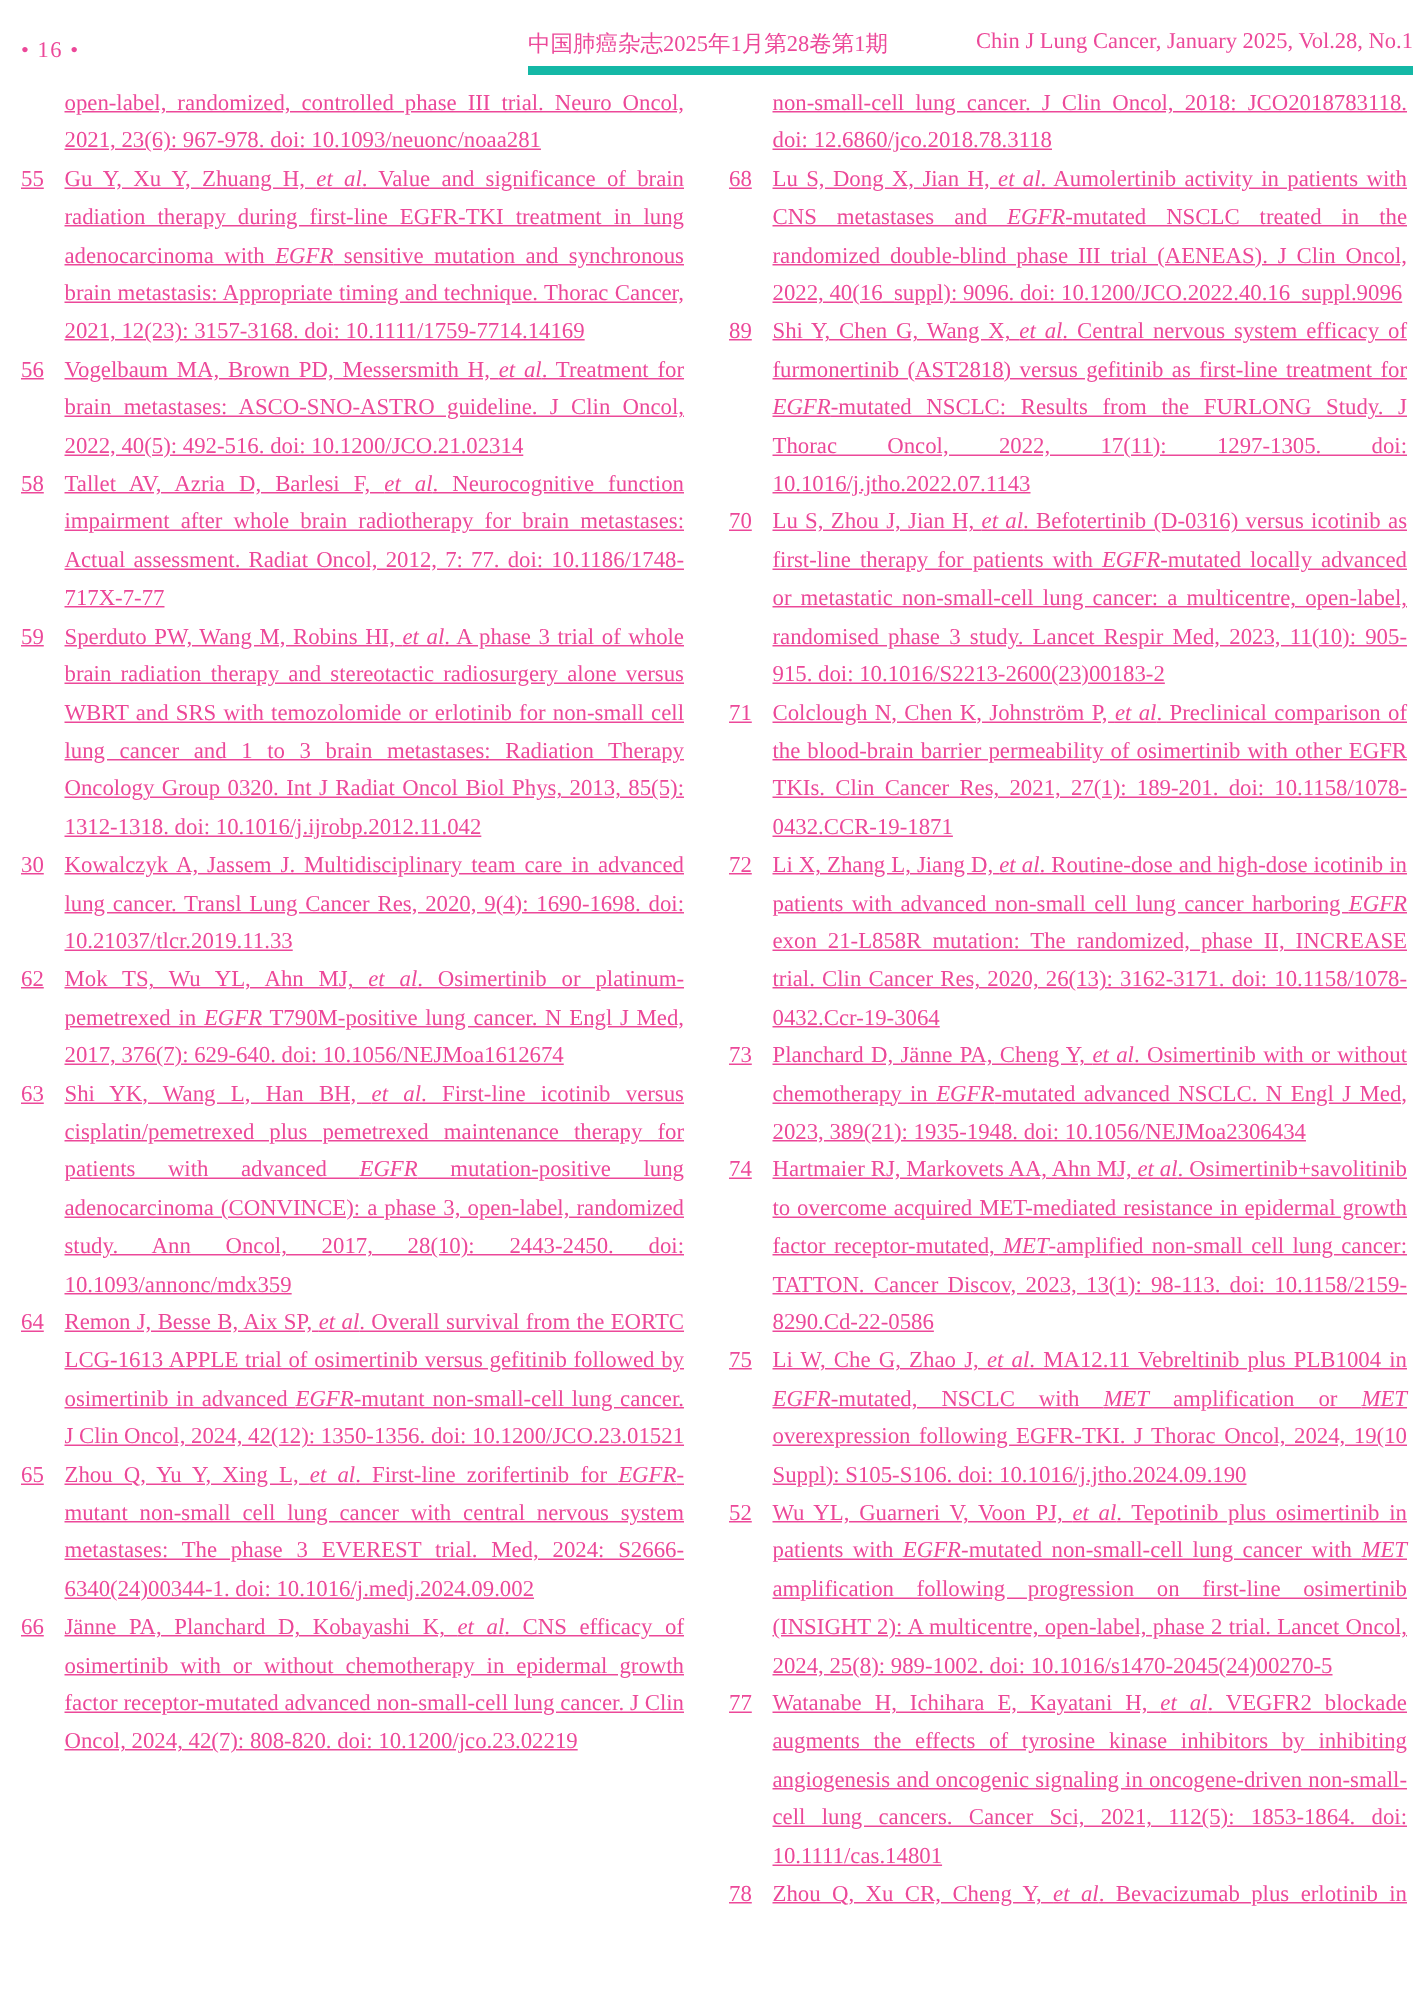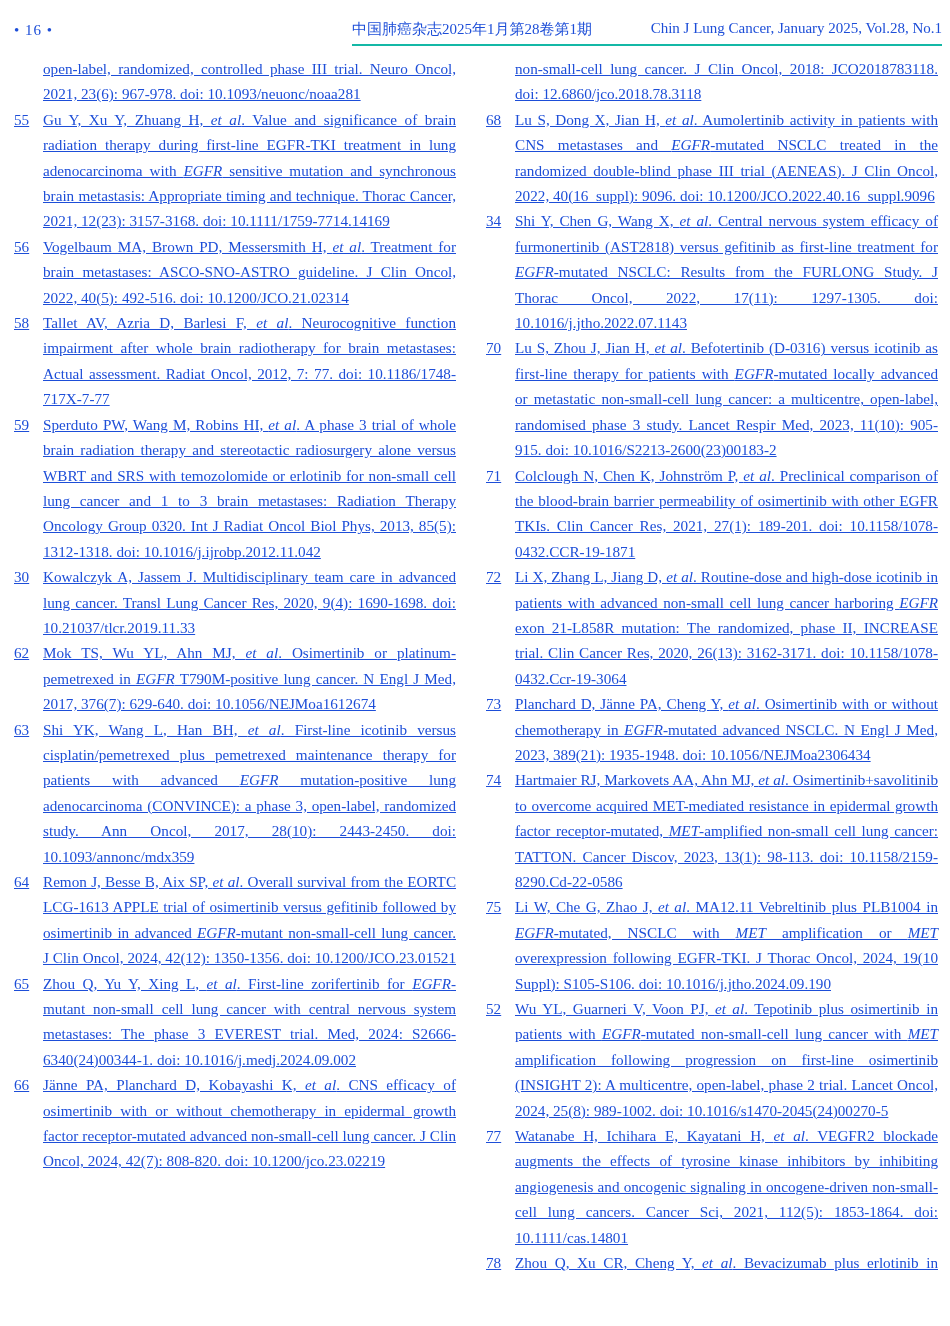--- a/index.html
+++ b/index.html
@@ -2,21 +2,21 @@
 <html><head>
 <meta charset="utf-8">
 <style>
   html, body { margin: 0; padding: 0; background: #ffffff; }
   .page {
     position: relative;
     width: 950px;
     height: 1282px;
     background: #ffffff;
     font-family: "Liberation Serif", serif;
-    color: #1d4ed8;
+    color: #ec4899;
     overflow: hidden;
   }
   .header {
     position: absolute;
     top: 20px;
     left: 14px;
     right: 8px;
     display: flex;
     justify-content: space-between;
     align-items: flex-end;
@@ -24,21 +24,21 @@
   }
   .page-num {
     padding-bottom: 7px;
     letter-spacing: 1px;
     white-space: nowrap;
   }
   .header-right {
     width: 590px;
     display: flex;
     justify-content: space-between;
-    border-bottom: 2px solid #14b8a6;
+    border-bottom: 6px solid #14b8a6;
     padding-bottom: 5px;
     white-space: nowrap;
   }
   .columns {
     position: absolute;
     top: 56px;
     left: 14px;
     display: flex;
     gap: 30px;
   }
@@ -126,21 +126,21 @@
     <div class="col col-right">
       <div class="ref">
         <span class="ref-num"></span>
         <p class="ref-text">non-small-cell lung cancer. J Clin Oncol, 2018: JCO2018783118. doi: 12.6860/jco.2018.78.3118</p>
       </div>
       <div class="ref">
         <span class="ref-num">68</span>
         <p class="ref-text">Lu S, Dong X, Jian H, <i>et al</i>. Aumolertinib activity in patients with CNS metastases and <i>EGFR</i>-mutated NSCLC treated in the randomized double-blind phase III trial (AENEAS). J Clin Oncol, 2022, 40(16_suppl): 9096. doi: 10.1200/JCO.2022.40.16_suppl.9096</p>
       </div>
       <div class="ref">
-        <span class="ref-num">34</span>
+        <span class="ref-num">89</span>
         <p class="ref-text">Shi Y, Chen G, Wang X, <i>et al</i>. Central nervous system efficacy of furmonertinib (AST2818) versus gefitinib as first-line treatment for <i>EGFR</i>-mutated NSCLC: Results from the FURLONG Study. J Thorac Oncol, 2022, 17(11): 1297-1305. doi: 10.1016/j.jtho.2022.07.1143</p>
       </div>
       <div class="ref">
         <span class="ref-num">70</span>
         <p class="ref-text">Lu S, Zhou J, Jian H, <i>et al</i>. Befotertinib (D-0316) versus icotinib as first-line therapy for patients with <i>EGFR</i>-mutated locally advanced or metastatic non-small-cell lung cancer: a multicentre, open-label, randomised phase 3 study. Lancet Respir Med, 2023, 11(10): 905-915. doi: 10.1016/S2213-2600(23)00183-2</p>
       </div>
       <div class="ref">
         <span class="ref-num">71</span>
         <p class="ref-text">Colclough N, Chen K, Johnström P, <i>et al</i>. Preclinical comparison of the blood-brain barrier permeability of osimertinib with other EGFR TKIs. Clin Cancer Res, 2021, 27(1): 189-201. doi: 10.1158/1078-0432.CCR-19-1871</p>
       </div>

